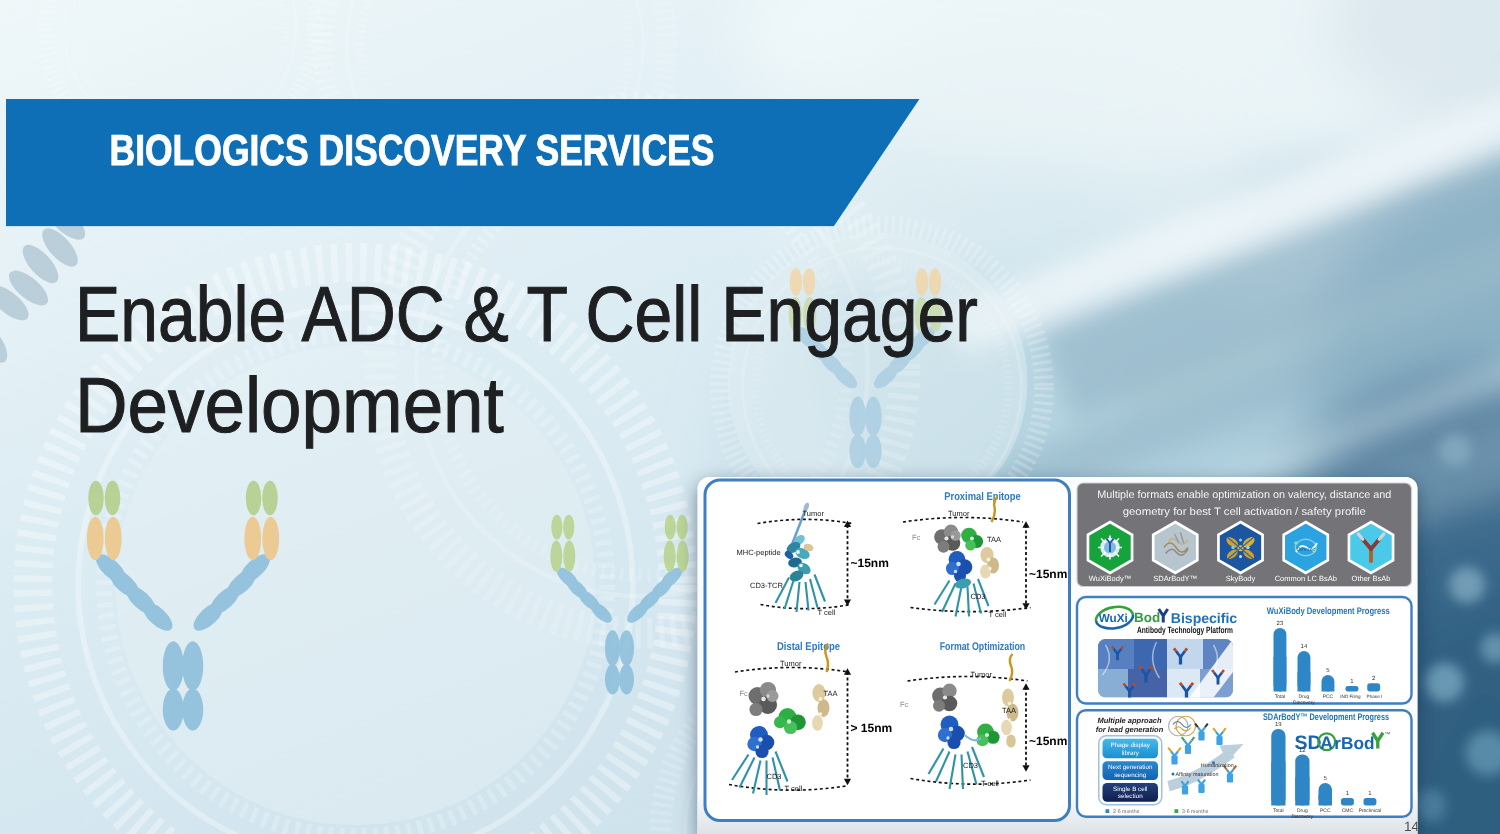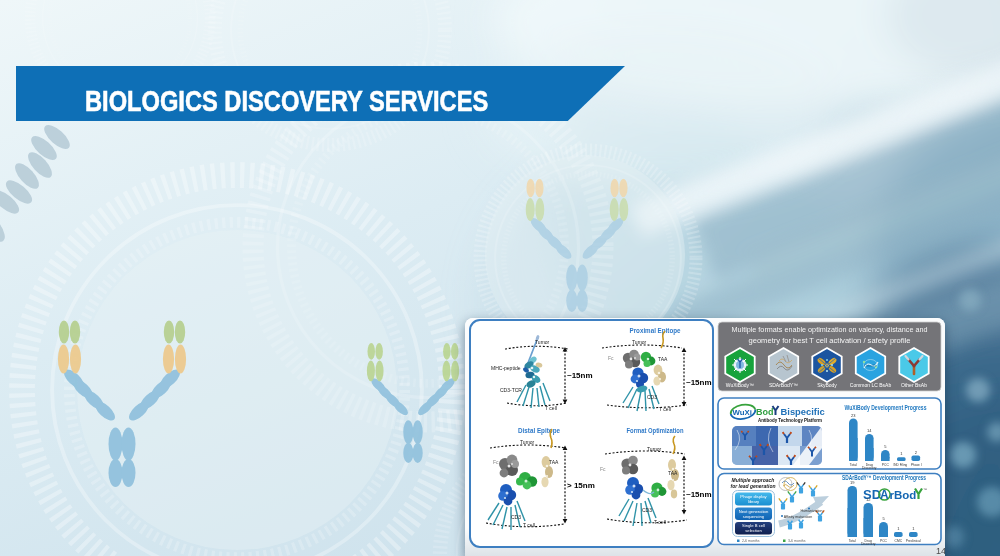--- a/index.html
+++ b/index.html
@@ -1,18 +1,18 @@
 <!DOCTYPE html>
 <html><head>
 <meta charset="utf-8">
 <style>
   html,body{margin:0;padding:0;background:#fff}
   #stage{position:relative;width:1000px;height:556px;overflow:hidden;font-family:"Liberation Sans",sans-serif;background:#e4eff4}
   .abs{position:absolute}
-  #ribbon{left:16px;top:66px;width:609px;height:55px;background:#0e6fb6;
+  #ribbon{left:4px;top:66px;width:609px;height:85px;background:#0e6fb6;
     -webkit-clip-path:polygon(0 0,100% 0,90.6% 100%,0 100%);
     clip-path:polygon(0 0,100% 0,90.6% 100%,0 100%);}
   #ribbon span{position:absolute;left:69px;top:0;line-height:70px;color:#ffffff;
     font-size:29px;font-weight:bold;white-space:nowrap;
     -webkit-text-stroke:0.6px #ffffff;transform:scaleX(0.816);transform-origin:0 0;}
   #headline{left:49.5px;top:179.8px;color:#1e1f21;font-size:52px;line-height:61px;
     font-weight:400;-webkit-text-stroke:0.7px #1e1f21;white-space:nowrap}
   #headline .l1{display:block;transform:scaleX(0.870);transform-origin:0 0;}
   #headline .l2{display:block;transform:scaleX(0.933);transform-origin:0 0;}
 </style>
@@ -195,20 +195,24 @@
       <ellipse cx="6" cy="202" rx="7" ry="16" transform="rotate(-50 6 202)"></ellipse>
       <ellipse cx="19" cy="192" rx="7" ry="16" transform="rotate(-50 19 192)"></ellipse>
       <ellipse cx="-6" cy="228" rx="7" ry="16" transform="rotate(-35 -6 228)"></ellipse>
     </g>
   </svg>
 
   <div class="abs" id="ribbon">
       <span>BIOLOGICS DISCOVERY SERVICES</span>
     </div>
 
+  <div class="abs" id="headline">
+      <span class="l1">Enable ADC &amp; T Cell Engager</span>
+      <span class="l2">Development</span>
+    </div>
 
   <div class="abs" style="left:465px;top:318px;width:480px;height:240px;background:#fbfcfd;border-radius:8px 8px 0 0;box-shadow:0 4px 12px rgba(15,40,70,0.5);"></div>
   <svg class="abs" style="left:465px;top:318px" width="480" height="238" viewBox="0 0 480 238">
     <defs>
       <linearGradient id="slidebot" x1="0" y1="0" x2="0" y2="1">
         <stop offset="0" stop-color="#fbfcfd"></stop>
           <stop offset="1" stop-color="#dde3e8"></stop>
       </linearGradient>
       <linearGradient id="box1g" x1="0" y1="0" x2="0" y2="1">
         <stop offset="0" stop-color="#45b9ec"></stop>

